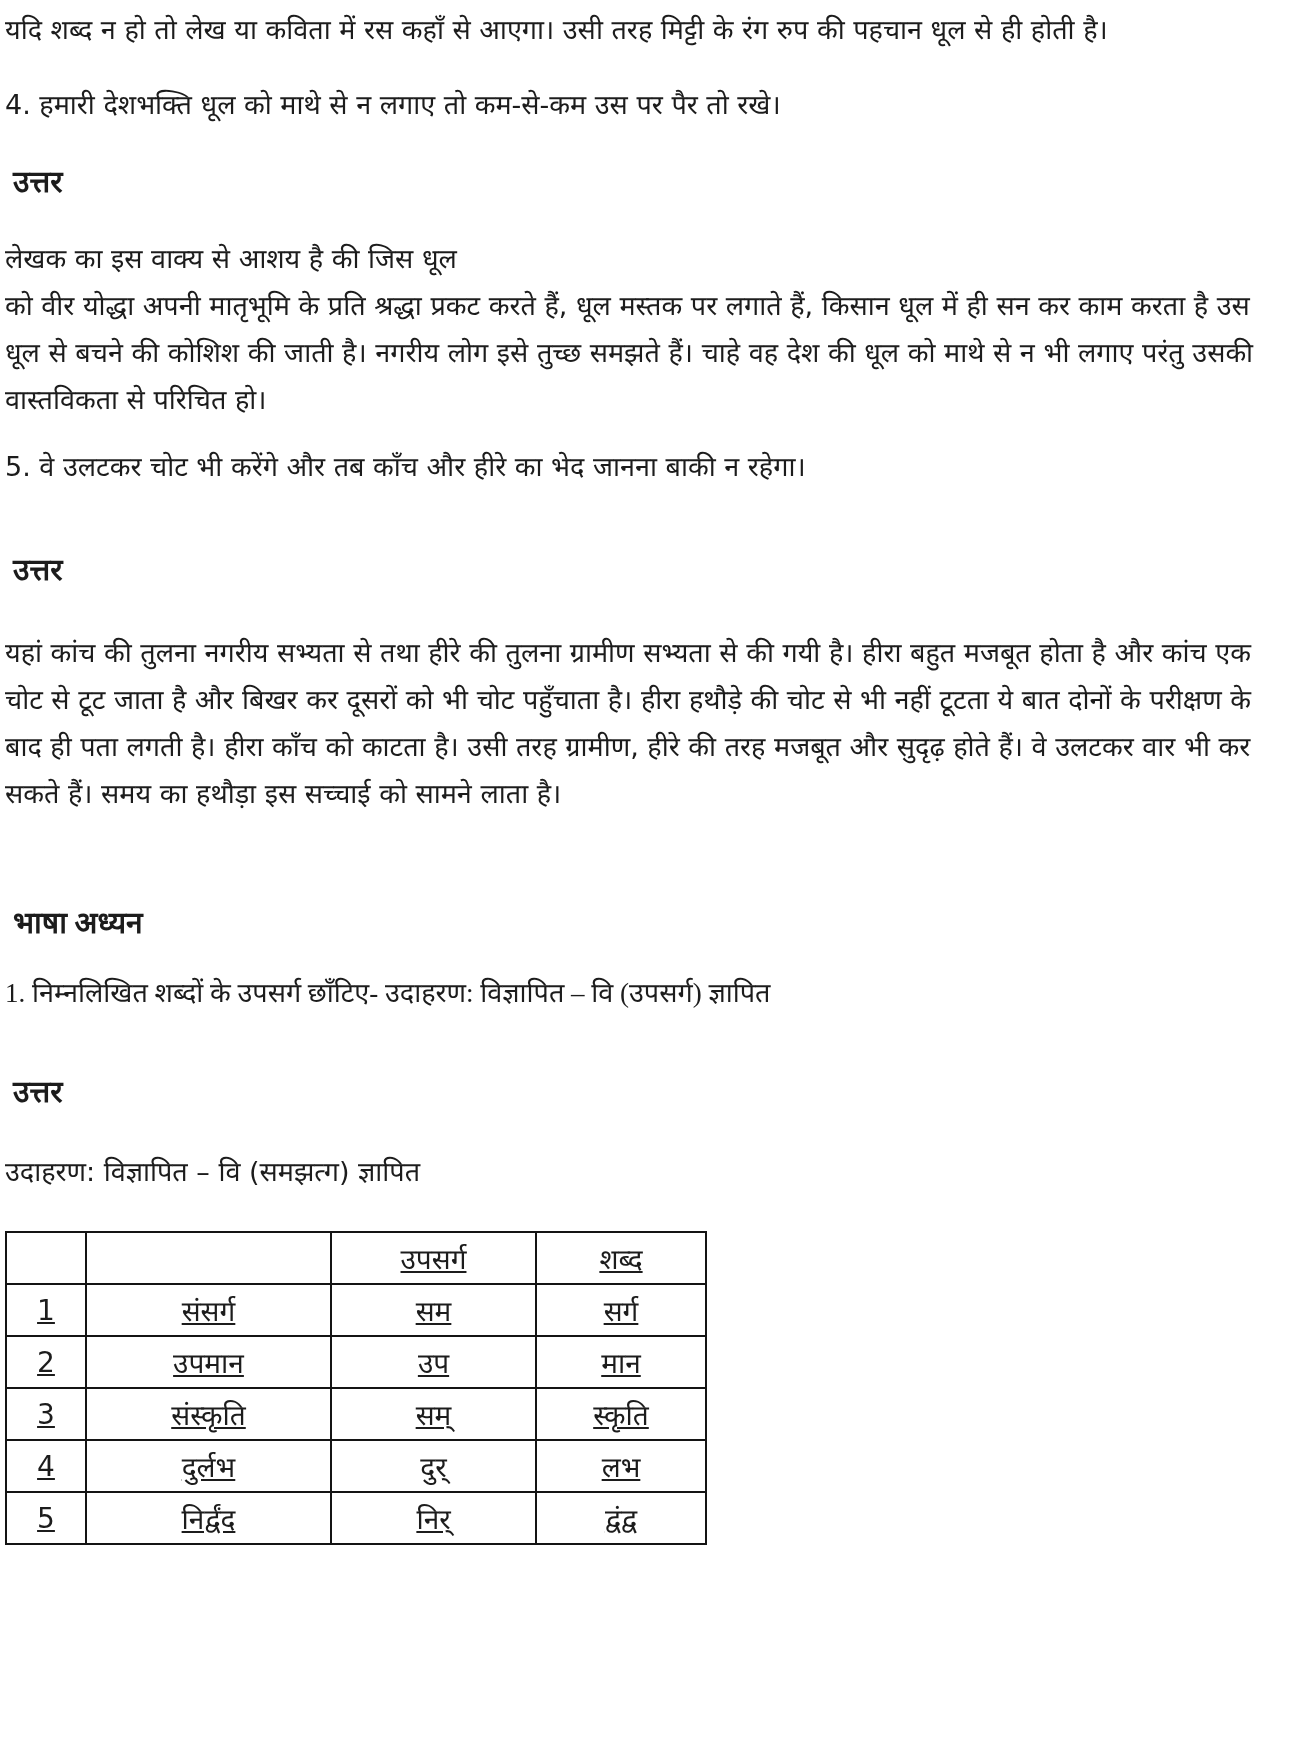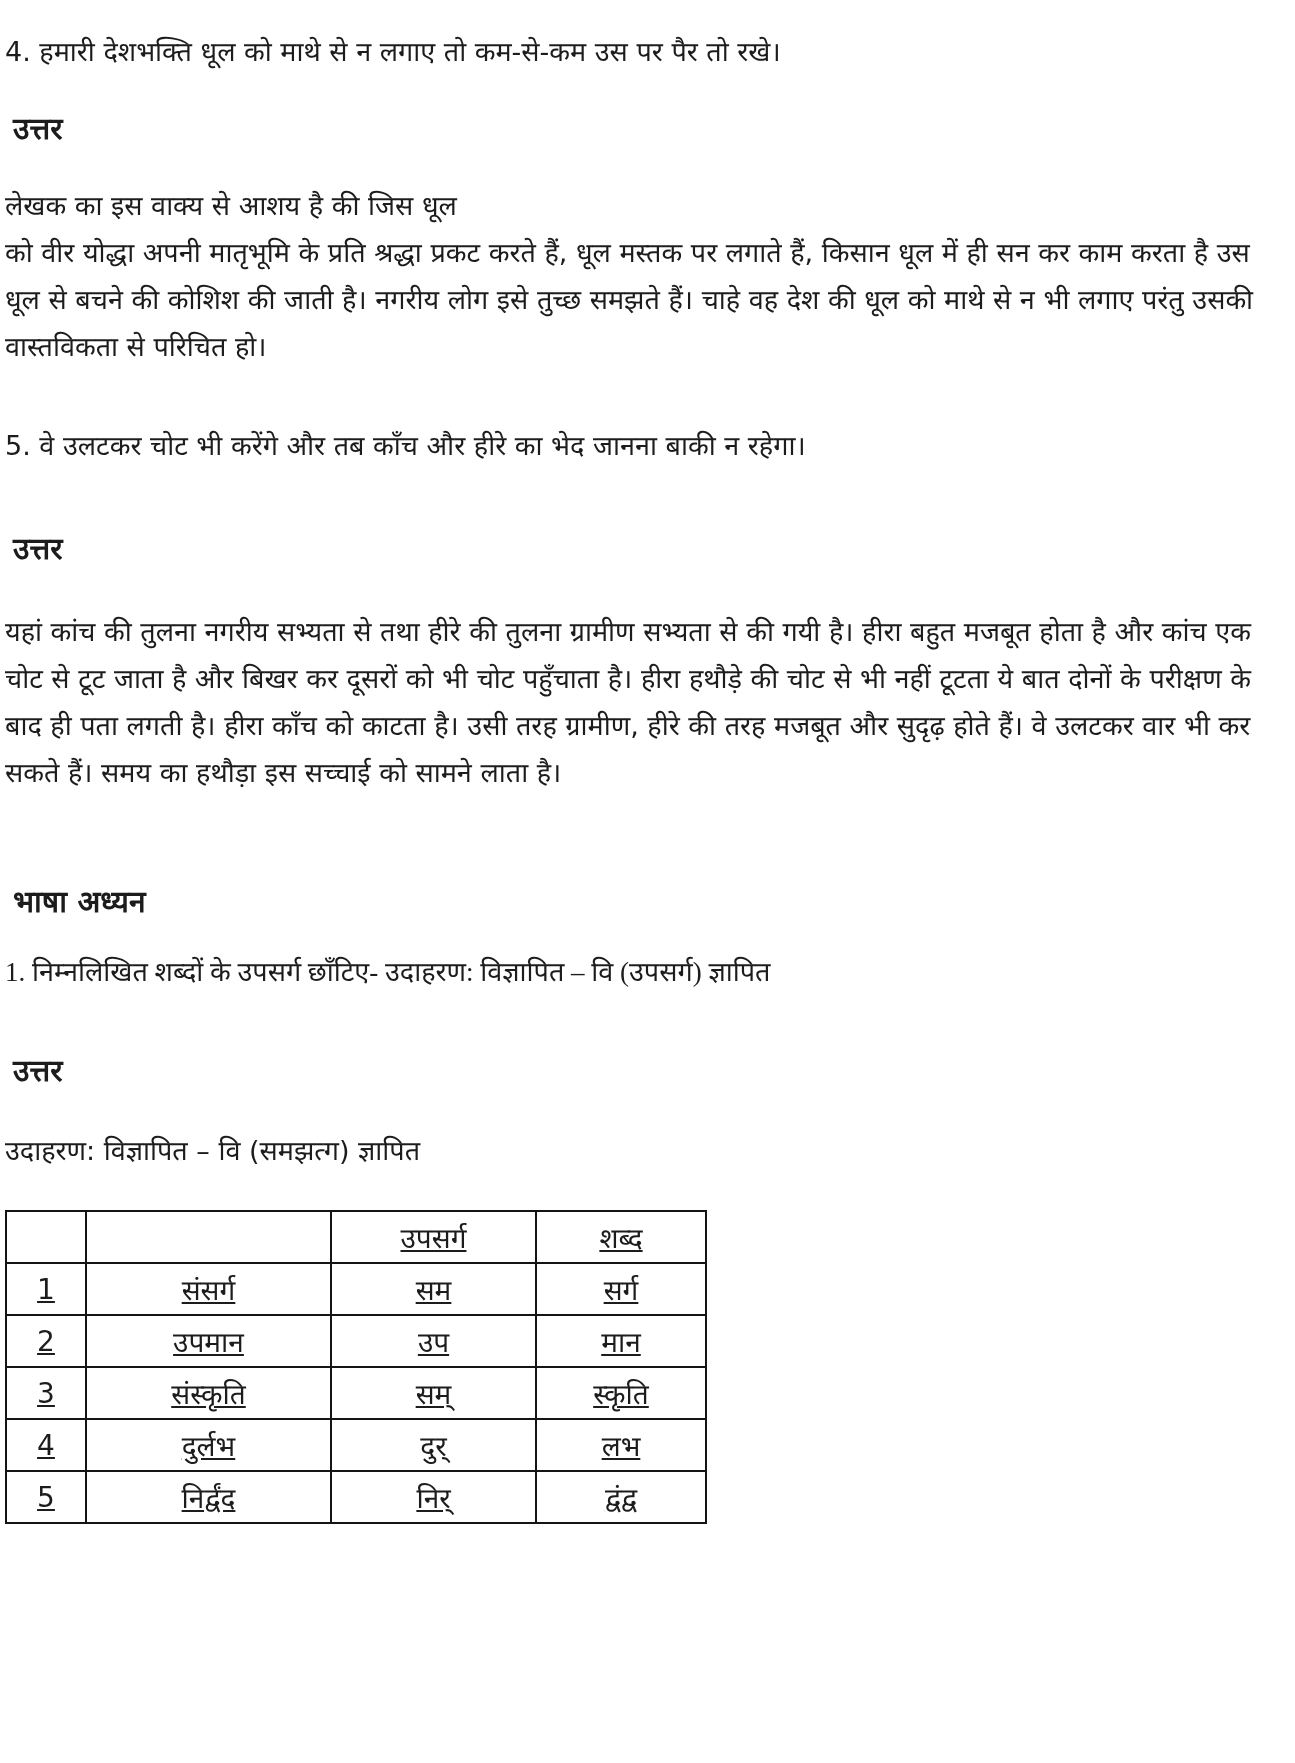--- a/index.html
+++ b/index.html
@@ -48,34 +48,35 @@
   .col-num  { width: 80px; }
   .col-word { width: 245px; }
   .col-ups  { width: 205px; }
   .col-shbd { width: 170px; }
 </style>
 </head>
 <body>
 
 <div class="page">
 
+  <p class="body-text" style="margin-top:6px;">यदि शब्द न हो तो लेख या कविता में रस कहाँ से आएगा। उसी तरह मिट्टी के रंग रुप की पहचान धूल से ही होती है।</p>
 
   <p class="body-text" style="margin-top:28px;">4. हमारी देशभक्ति धूल को माथे से न लगाए तो कम-से-कम उस पर पैर तो रखे।</p>
 
   <h3 class="ans-heading" style="margin-top:30px;">उत्तर</h3>
 
   <p class="body-text" style="margin-top:30px;"><span>लेखक का इस वाक्य से आशय है की जिस धूल</span><br><span>को वीर योद्धा अपनी मातृभूमि के प्रति श्रद्धा प्रकट करते हैं, धूल मस्तक पर लगाते हैं, किसान धूल में ही सन कर काम करता है उस धूल से बचने की कोशिश की जाती है। नगरीय लोग इसे तुच्छ समझते हैं। चाहे वह देश की धूल को माथे से न भी लगाए परंतु उसकी वास्तविकता से परिचित हो।</span></p>
 
-  <p class="body-text" style="margin-top:52px;">5. वे उलटकर चोट भी करेंगे और तब काँच और हीरे का भेद जानना बाकी न रहेगा।</p>
+  <p class="body-text" style="margin-top:20px;">5. वे उलटकर चोट भी करेंगे और तब काँच और हीरे का भेद जानना बाकी न रहेगा।</p>
 
   <h3 class="ans-heading" style="margin-top:56px;">उत्तर</h3>
 
   <p class="body-text" style="margin-top:36px;">यहां कांच की तुलना नगरीय सभ्यता से तथा हीरे की तुलना ग्रामीण सभ्यता से की गयी है। हीरा बहुत मजबूत होता है और कांच एक चोट से टूट जाता है और बिखर कर दूसरों को भी चोट पहुँचाता है। हीरा हथौड़े की चोट से भी नहीं टूटता ये बात दोनों के परीक्षण के बाद ही पता लगती है। हीरा काँच को काटता है। उसी तरह ग्रामीण, हीरे की तरह मजबूत और सुदृढ़ होते हैं। वे उलटकर वार भी कर सकते हैं। समय का हथौड़ा इस सच्चाई को सामने लाता है।</p>
 
-  <h3 class="ans-heading" style="margin-top:82px;">भाषा अध्यन</h3>
+  <h3 class="ans-heading" style="margin-top:82px;font-family:Liberation Serif, serif;">भाषा अध्यन</h3>
 
   <p class="body-text" style="margin-top:24px;font-family:Liberation Serif, serif;"><span>1. निम्नलिखित शब्दों के उपसर्ग छाँटिए- उदाहरण: विज्ञापित – वि (उपसर्ग) ज्ञापित</span><br></p>
 
   <h3 class="ans-heading" style="margin-top:51px;">उत्तर</h3>
 
   <p class="body-text" style="margin-top:33px;">उदाहरण: विज्ञापित – वि (समझत्ग) ज्ञापित</p>
 
   <table class="upsarg">
     <colgroup>
       <col class="col-num">

